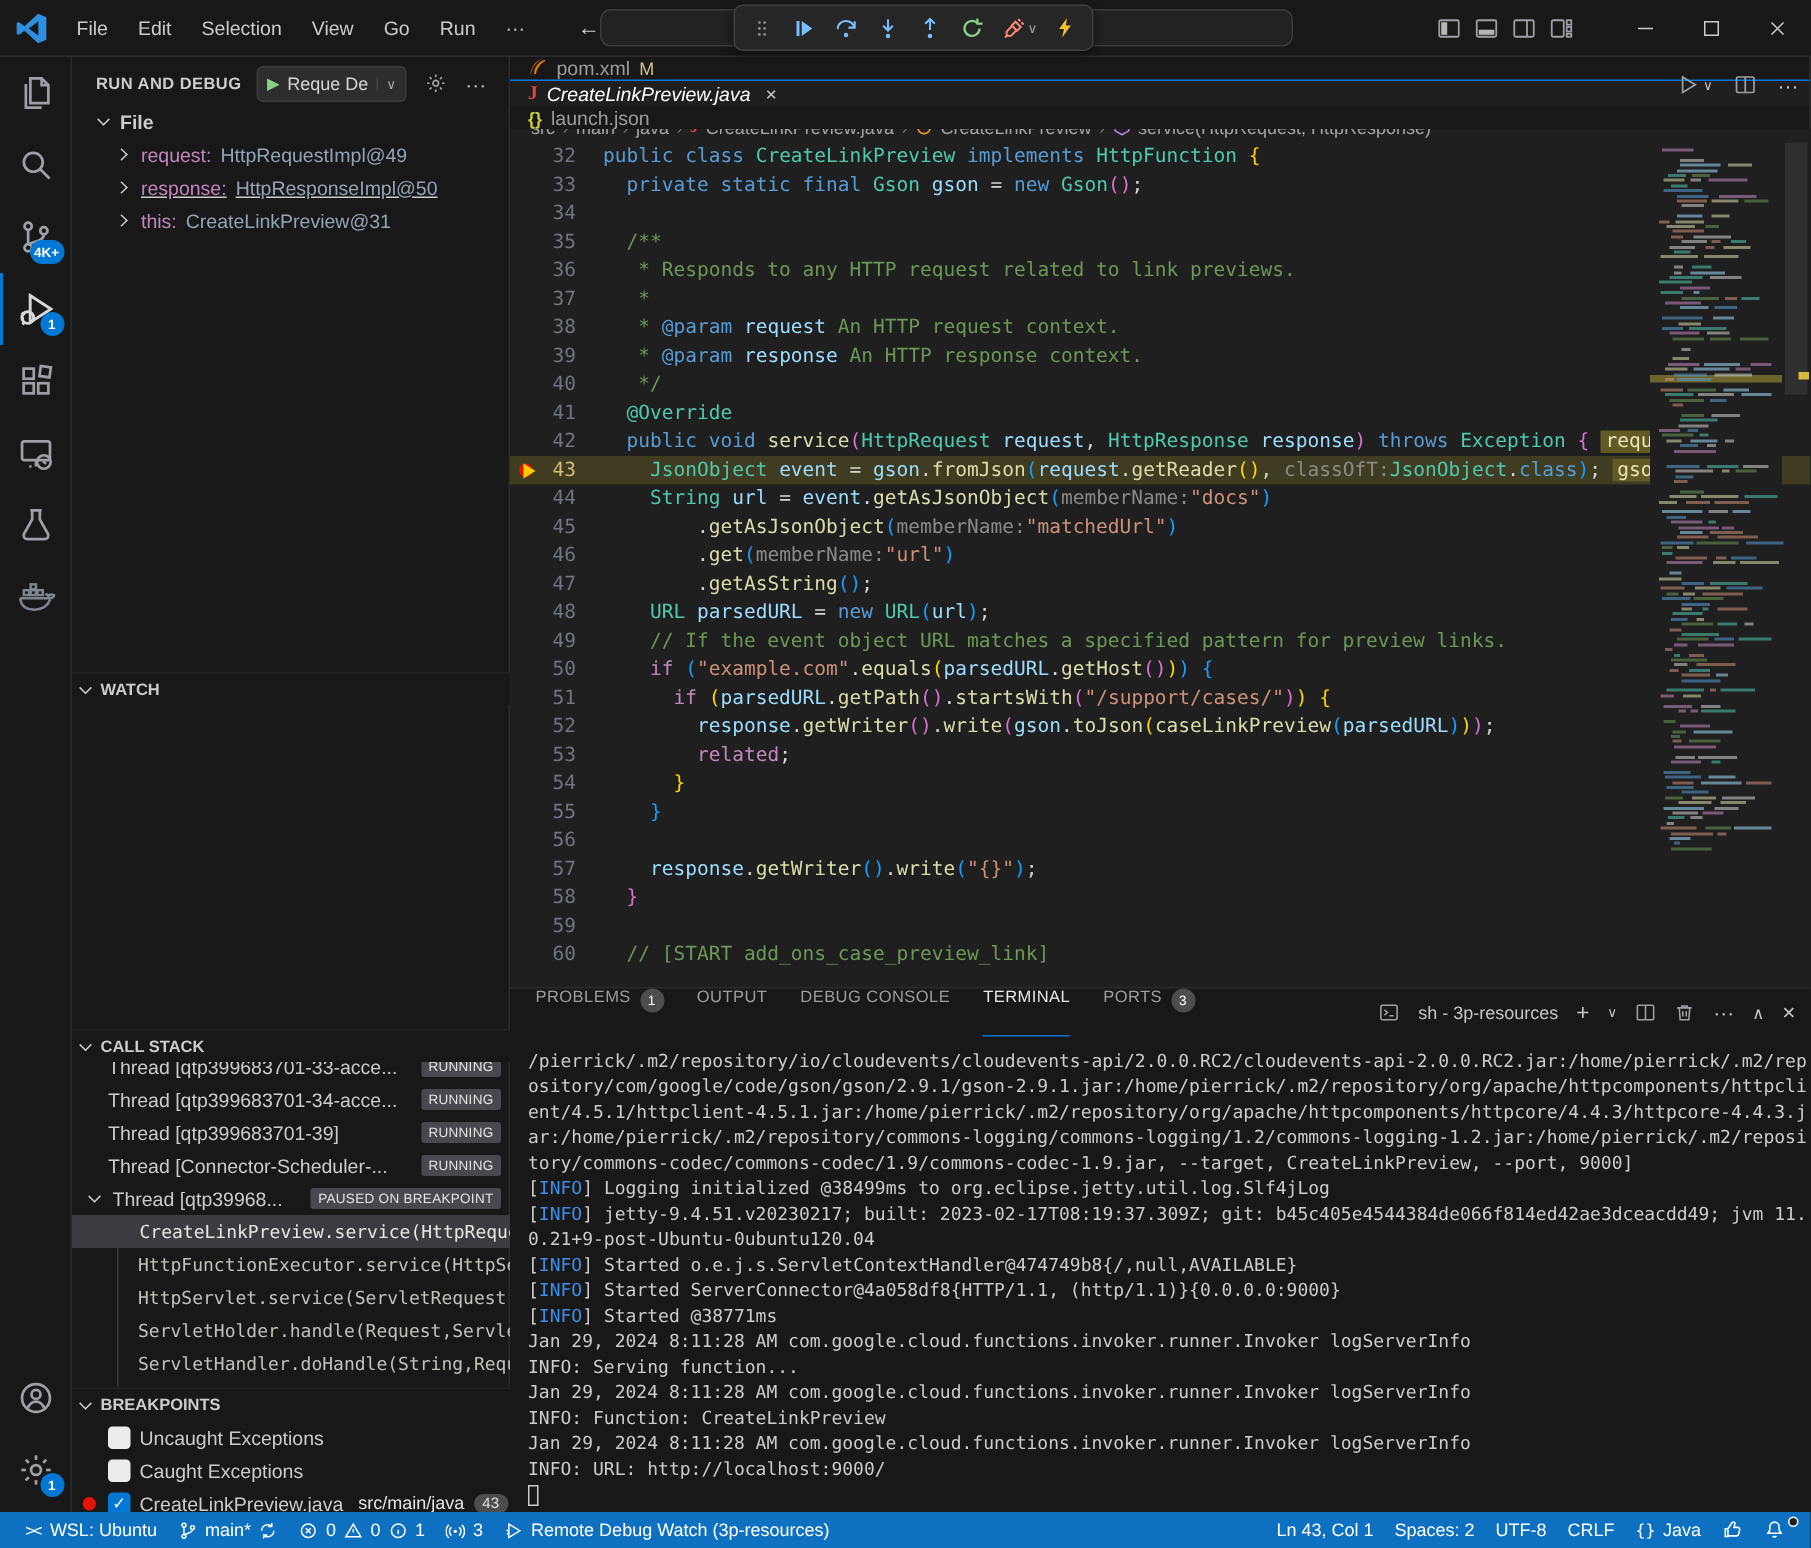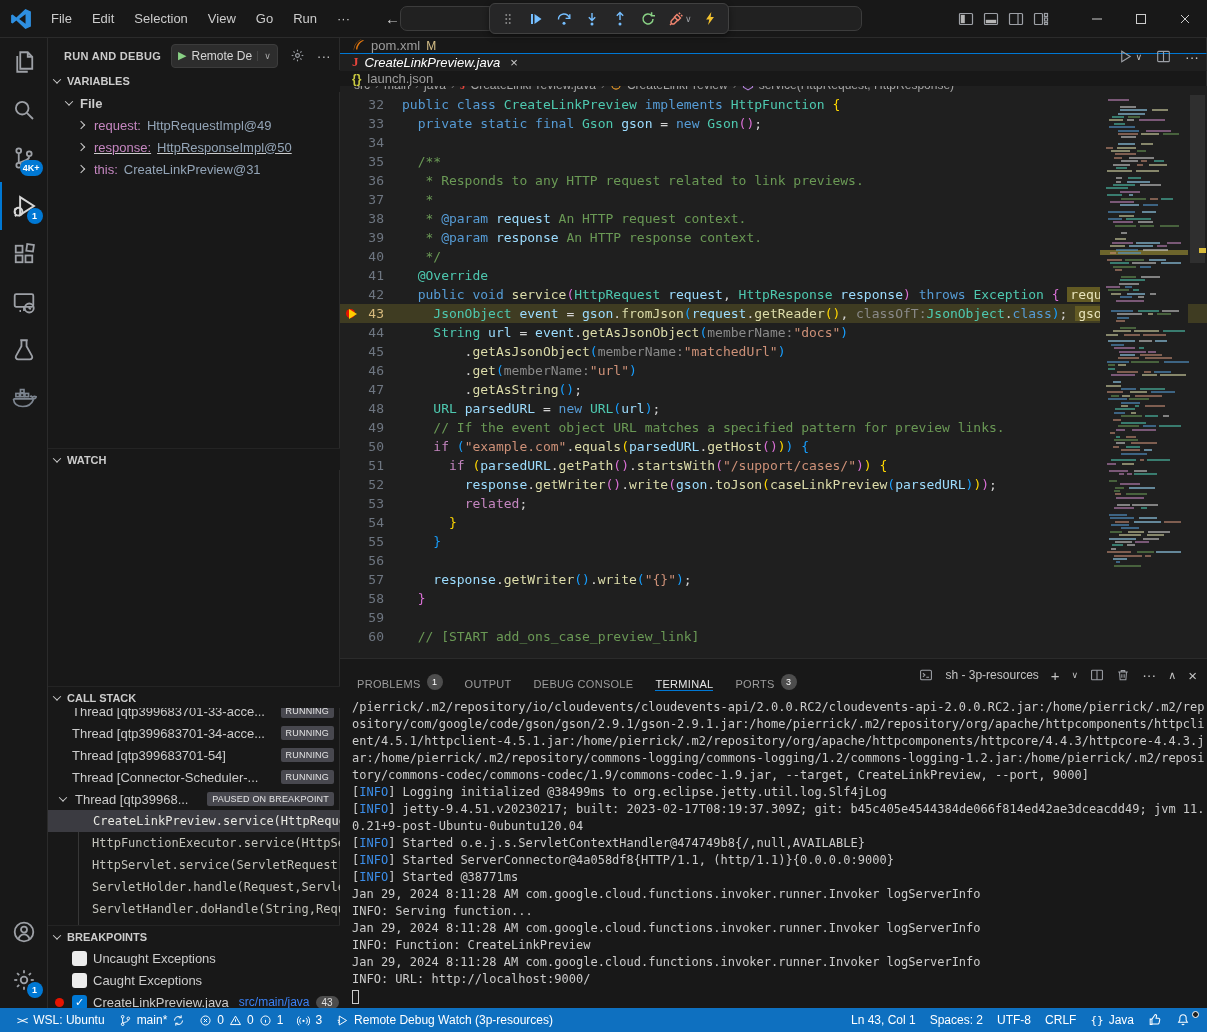--- a/index.html
+++ b/index.html
@@ -67,21 +67,21 @@
                margin-left:6px; flex-shrink:0; letter-spacing:.2px; }
   .frames { border-left:1px solid #373737; margin-left:30px; }
   .frame-row { height:22px; display:flex; align-items:center; padding-left:13px; font-family:"DejaVu Sans Mono", monospace;
                font-size:12px; color:#c2c2ba; white-space:nowrap; overflow:hidden; }
   .frame-row.selected { background:#3b3b41; color:#e8e8e2; margin-left:-31px; padding-left:44px;
                         border-left:1px solid #3b3b41; }
   .bp-row { height:22px; display:flex; align-items:center; gap:6px; padding:0 8px 0 24px; white-space:nowrap; overflow:hidden; }
   .cbx { width:15px; height:15px; border-radius:3px; background:#ececec; flex-shrink:0; }
   .cbx.checked { background:#0078d4; color:#fff; font-size:11px; display:flex; align-items:center; justify-content:center; }
   .bp-dot { width:9px; height:9px; border-radius:50%; background:#e51400; position:absolute; left:7px; }
-  .bp-path { color:#3b82f6; font-size:12px; margin-left:4px; }
+  .bp-path { color:#e5e5e5; font-size:12px; margin-left:4px; }
   .bp-badge { margin-left:auto; background:#4d4d4d; color:#e0e0e0; font-size:10px; border-radius:9px; padding:1px 6px; }
 
   
   .editor { position:absolute; left:340px; top:38px; width:867px; height:620px; background:#1f1f1f; }
   .tabbar { height:37px; background:#181818; display:flex; align-items:stretch; border-bottom:1px solid #2b2b2b; position:relative;flex-direction:column; }
   .tab { display:flex; align-items:center; gap:6px; padding:0 12px; font-size:13px; color:#9d9d9d;
          border-right:1px solid #2b2b2b; background:#181818; }
   .tab.active { background:#1f1f1f; color:#ffffff; border-top:1px solid #0078d4; border-bottom:1px solid #1f1f1f; }
   .tab .tlabel.italic { font-style:italic; }
   .jicon { color:#e8453c; font-weight:bold; font-size:13px; font-family:"Liberation Serif", serif; }
@@ -110,21 +110,21 @@
   .mm-seg { position:absolute; top:0; height:2px; opacity:.55; }
   .mm-band { position:absolute; left:0; top:155px; width:88px; height:5px; background:#6d652c; }
   .vscroll { position:absolute; right:0; top:0; width:19px; height:563px; }
   .vscroll .slider { position:absolute; left:2px; top:0; width:15px; height:168px; background:rgba(120,120,120,.18); }
   .ov-mark { position:absolute; right:1px; top:153px; width:7px; height:5px; background:#d7ba3a; }
 
   
   .panel { position:absolute; left:340px; top:658px; width:867px; height:350px; background:#181818; border-top:1px solid #2b2b2b; }
   .panel-head { height:32px; display:flex; align-items:center; padding:0 10px 0 17px; }
   .ptabs { display:flex; gap:22px; font-size:11px; color:#9d9d9d; height:100%; align-items:center; }
-  .ptab { display:flex; align-items:flex-end; gap:6px; height:100%; border-bottom:1px solid transparent; letter-spacing:.3px; }
+  .ptab { display:flex; align-items:flex-start; gap:6px; height:100%; border-bottom:1px solid transparent; letter-spacing:.3px; }
   .ptab.active { color:#e7e7e7; border-bottom:1px solid #0078d4; }
   .pbadge { background:#4d4d4d; color:#fff; font-size:9px; min-width:16px; height:16px; border-radius:9px;
             display:flex; align-items:center; justify-content:center; padding:0 3px; }
   .panel-right { margin-left:auto; display:flex; align-items:center; gap:12px; color:#c5c5c5; font-size:12px; }
   .terminal { padding:8px 0 0 12px; font-family:"DejaVu Sans Mono", monospace; font-size:12px; line-height:17px; }
   .t-line { white-space:pre; overflow:hidden; }
   .tk-w{color:#cccccc}.tk-i{color:#3b8eea}
   .cursor { display:inline-block; width:7px; height:14px; border:1px solid #cccccc; vertical-align:middle; }
 
   
@@ -348,21 +348,21 @@
       </svg>
     <span class="act-badge">1</span>
   </div>
 </div>
 
 <div class="sidebar">
   <div class="sb-head">
     <span class="sb-title">RUN AND DEBUG</span>
     <div class="cfg-drop">
       <span class="cfg-play">▶</span>
-      <span>Remote De</span>
+      <span>Reque De</span>
       <span class="cfg-chev">∨</span>
     </div>
     <span class="gear">
       <svg width="15" height="15" viewBox="0 0 16 16">
           <circle class="ic" cx="8" cy="8" r="2"></circle>
           <g class="ic">
             <line x1="8" y1="1.8" x2="8" y2="3.6"></line>
             <line x1="8" y1="12.4" x2="8" y2="14.2"></line>
             <line x1="1.8" y1="8" x2="3.6" y2="8"></line>
             <line x1="12.4" y1="8" x2="14.2" y2="8"></line>
@@ -370,24 +370,20 @@
             <line x1="11" y1="11" x2="12.3" y2="12.3"></line>
             <line x1="3.7" y1="12.3" x2="5" y2="11"></line>
             <line x1="11" y1="5" x2="12.3" y2="3.7"></line>
           </g>
         </svg>
     </span>
     <span class="dots">···</span>
   </div>
 
   <div class="section" style="top:32px;">
-    <div class="sec-head" style="border-top:none;">
-      <span class="chev down"></span>
-        <span>VARIABLES</span>
-    </div>
     <div class="rows" id="variables-rows">
         <div class="row22" style="padding-left: 18px;">
           <span class="chev down"></span>
           <span style="font-weight: bold; margin-left: 8px;">File</span>
         </div>
         <div class="row22" style="padding-left: 30px;">
           <span class="chev right"></span>
           <span class="var-name" style="margin-left: 10px;">request:</span>
           <span class="var-val">HttpRequestImpl@49</span>
         </div>
@@ -419,21 +415,21 @@
     <div id="callstack-rows" style="position:absolute; top:14px; left:0; width:100%;">
         <div class="row22 thread-row">
           <span class="thread-label">Thread [qtp399683701-33-acce...</span>
           <span class="run-badge">RUNNING</span>
         </div>
         <div class="row22 thread-row">
           <span class="thread-label">Thread [qtp399683701-34-acce...</span>
           <span class="run-badge">RUNNING</span>
         </div>
         <div class="row22 thread-row">
-          <span class="thread-label">Thread [qtp399683701-54]</span>
+          <span class="thread-label">Thread [qtp399683701-39]</span>
           <span class="run-badge">RUNNING</span>
         </div>
         <div class="row22 thread-row">
           <span class="thread-label">Thread [Connector-Scheduler-...</span>
           <span class="run-badge">RUNNING</span>
         </div>
         <div class="row22 thread-row" style="padding-left: 12px;">
           <span class="chev down" style="margin-right: 9px; flex-shrink: 0;"></span>
           <span class="thread-label">Thread [qtp39968...</span>
           <span class="run-badge">PAUSED ON BREAKPOINT</span>

